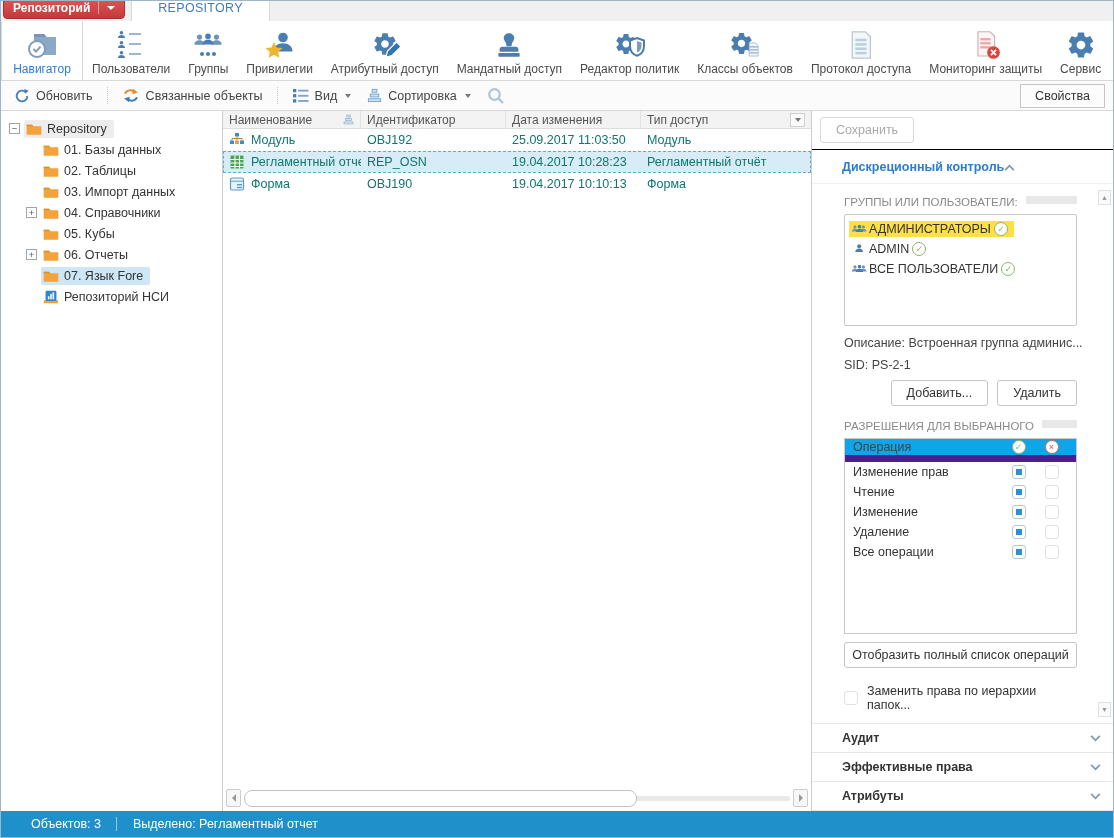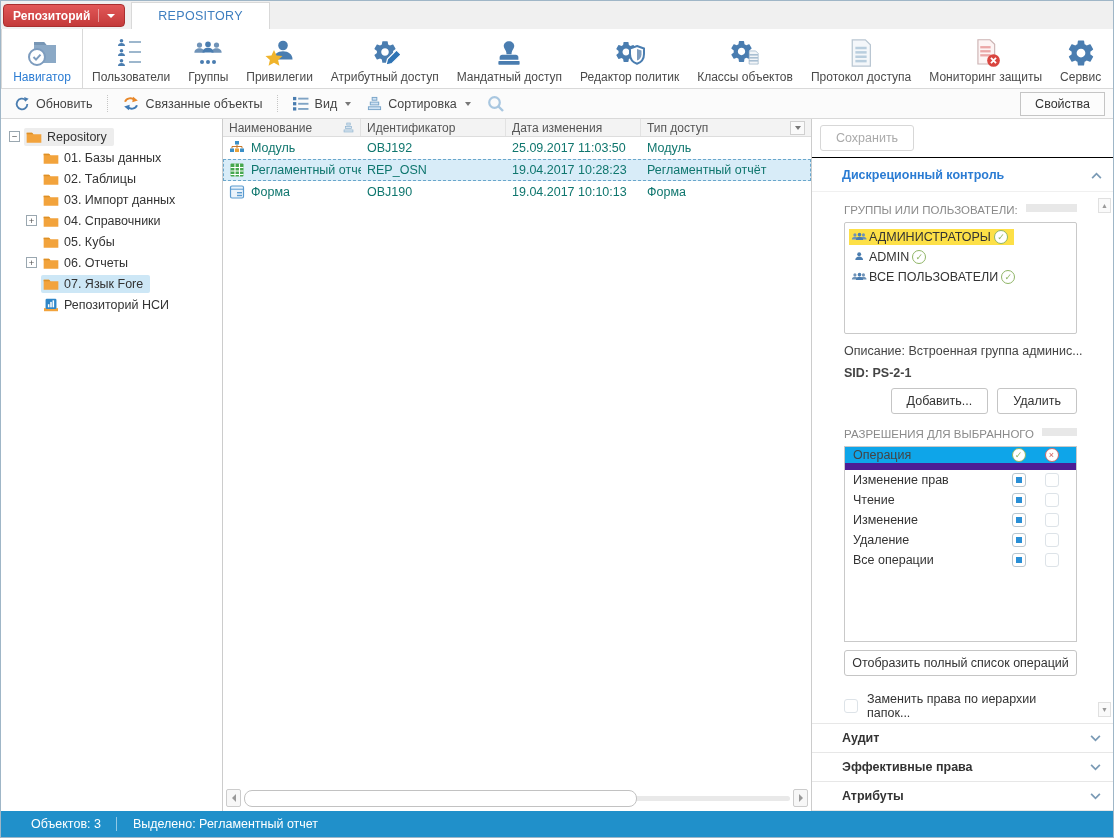--- a/index.html
+++ b/index.html
@@ -1,21 +1,21 @@
 <!DOCTYPE html>
 <html><head>
 <meta charset="utf-8">
 <style>
   * { box-sizing: border-box; margin: 0; padding: 0; }
   body { font-family: "Liberation Sans", sans-serif; background: #fff; }
   .app { width: 1114px; height: 838px; border: 1px solid #9fb6c7; background: #fff;
          display: flex; flex-direction: column; overflow: hidden; }
 
   
-  .tabsrow { height: 28px; background: #f0f0f0; display: flex; align-items: flex-end; flex: none; }
+  .tabsrow { height: 20px; background: #f0f0f0; display: flex; align-items: flex-end; flex: none; }
   .repo-btn { margin: 2px 6px 2px 2px; height: 23px; padding: 0 9px; cursor: default;
               background: linear-gradient(#e25858, #c43a3a); border: 1px solid #a92f2f; border-radius: 4px;
               color: #fff; font-size: 12px; font-weight: bold; display: flex; align-items: center; gap: 8px; }
   .repo-btn .vline { width: 1px; height: 13px; background: rgba(255,255,255,.45); }
   .caret-w { width: 0; height: 0; border-left: 4px solid transparent; border-right: 4px solid transparent; border-top: 4px solid #fff; }
   .tab { height: 27px; background: #fff; border: 1px solid #d9d9d9; border-bottom: none;
          padding: 0 26px; display: flex; align-items: center; color: #3d7ebf; font-size: 12.5px; letter-spacing: .3px; }
 
   
   .ribbon { height: 60px; background: #fff; border-bottom: 1px solid #d9d9d9; display: flex; flex: none; }
@@ -66,21 +66,21 @@
             display: flex; align-items: center; justify-content: center; }
   .tri-l { width: 0; height: 0; border-top: 4px solid transparent; border-bottom: 4px solid transparent; border-right: 4px solid #999; }
   .tri-r { width: 0; height: 0; border-top: 4px solid transparent; border-bottom: 4px solid transparent; border-left: 4px solid #999; }
   .htrack { flex: 1; height: 5px; background: #e9e9e9; border-radius: 3px; position: relative; margin: 0 3px; }
   .hthumb { position: absolute; left: 0; top: -6px; height: 17px; width: 72%; background: #fff; border: 1px solid #c2c2c2; border-radius: 8px; }
 
   
   .props { width: 301px; flex: none; display: flex; flex-direction: column; background: #fff; font-size: 12.5px; color: #444; }
   .saverow { padding: 6px 0 6px 8px; border-bottom: 1px solid #000000; flex: none; }
   .save-btn { padding: 5px 15px; border: 1px solid #d7d7d7; border-radius: 3px; background: #fff; color: #aaa; font-size: 12.5px; }
-  .sect-h { display: flex; align-items: center; justify-content: space-between; padding: 10px 11px 9px 30px;
+  .sect-h { display: flex; align-items: center; justify-content: flex-start; padding: 10px 11px 9px 30px;
             border-bottom: 1px solid #f0f0f0; font-weight: bold; flex: none; }
   .sect-h.dac { color: #2b7cd3; }
   .chev { stroke: #7a9ab5; stroke-width: 2; fill: none; }
   .dacbody { flex: 1; min-height: 0; position: relative; padding: 4px 36px 0 32px; overflow: hidden; }
   .vscroll { position: absolute; right: 2px; top: 6px; bottom: 6px; width: 13px; }
   .varr { position: absolute; right: 0; width: 13px; height: 15px; border: 1px solid #e0e0e0; background: #fafafa;
           color: #999; font-size: 7px; display: flex; align-items: center; justify-content: center; }
   .varr.up { top: 0; } .varr.dn { bottom: 0; }
 
   .greylabel { display: flex; align-items: flex-start; gap: 8px; color: #8a8a8a; font-size: 11.5px; margin: 8px 0 6px; white-space: nowrap; }
@@ -88,21 +88,21 @@
   .members { border: 1px solid #c9c9c9; border-radius: 2px; height: 112px; padding: 4px 4px; margin-bottom: 10px; }
   .mrow { height: 20px; display: flex; align-items: center; }
   .minner { display: flex; align-items: center; gap: 1px; padding: 1px 6px 1px 2px; color: #333; }
   .mrow.selected .minner { background: #fde047; }
   .micon { width: 17px; height: 14px; flex: none; }
   .okc { width: 14px; height: 14px; border: 1px solid #8fb566; border-radius: 50%; color: #8fb566; font-size: 9px;
          display: inline-flex; align-items: center; justify-content: center; margin-left: 2px; flex: none; background: #fff; }
   .xc  { width: 14px; height: 14px; border: 1px solid #cc6b6b; border-radius: 50%; color: #cc5555; font-size: 9px;
          display: inline-flex; align-items: center; justify-content: center; background: #fff; }
   .desc { margin: 4px 0 8px; color: #444; white-space: nowrap; }
-  .sid  { margin: 0 0 8px; color: #444; font-weight: bold; }
+  .sid  { margin: 0 0 8px; color: #444; }
   .btnrow { display: flex; justify-content: flex-end; gap: 9px; margin: 2px 0 14px; }
   .pbtn { padding: 5px 15px; border: 1px solid #c5c5c5; border-radius: 3px; background: #fff; color: #333; font-size: 12.5px; }
 
   .ops { border: 1px solid #c9c9c9; height: 196px; margin-top: 2px; display: flex; flex-direction: column; overflow: hidden; }
   .opsh { display: grid; grid-template-columns: 1fr 33px 33px 8px; height: 23px; background: #0ea5e9;
           border-bottom: 7px solid #4c1d95; align-items: center; padding-left: 8px; color: #444; flex: none; }
   .oprow { display: grid; grid-template-columns: 1fr 33px 33px 8px; height: 20px; align-items: center; padding-left: 8px; color: #333; }
   .cb { width: 14px; height: 14px; border: 1px solid #b9c6cf; border-radius: 3px; background: #fff; position: relative; flex: none; }
   .cb.on::after { content: ""; position: absolute; inset: 3px; background: #2a8fd6; }
   .cb.center { margin: 0 auto; }

